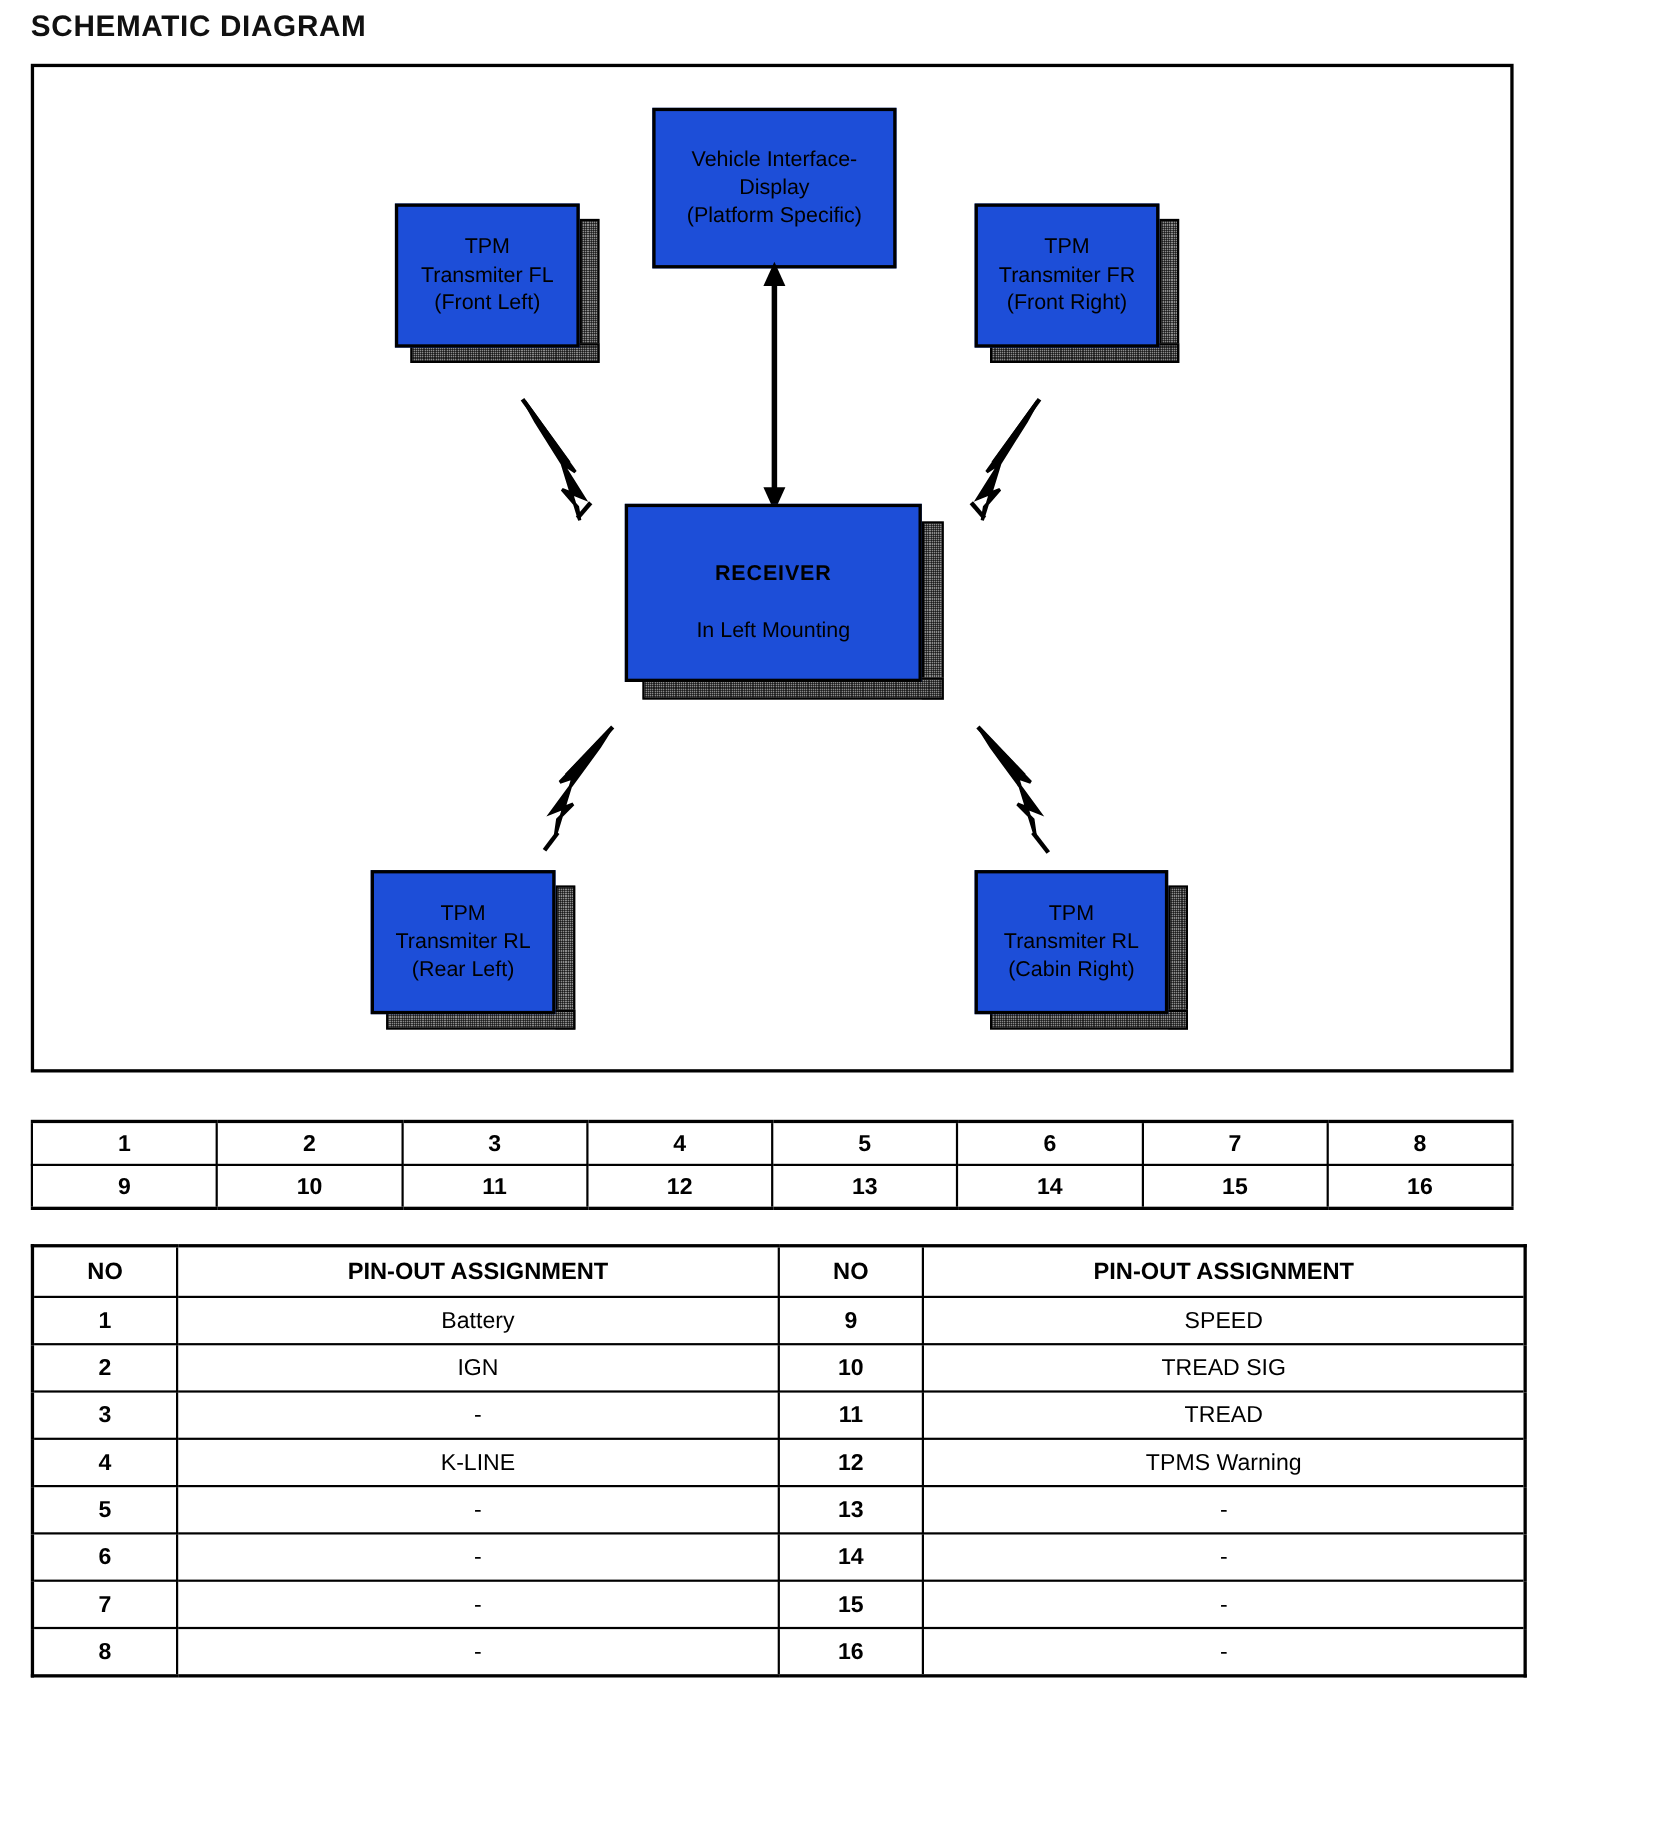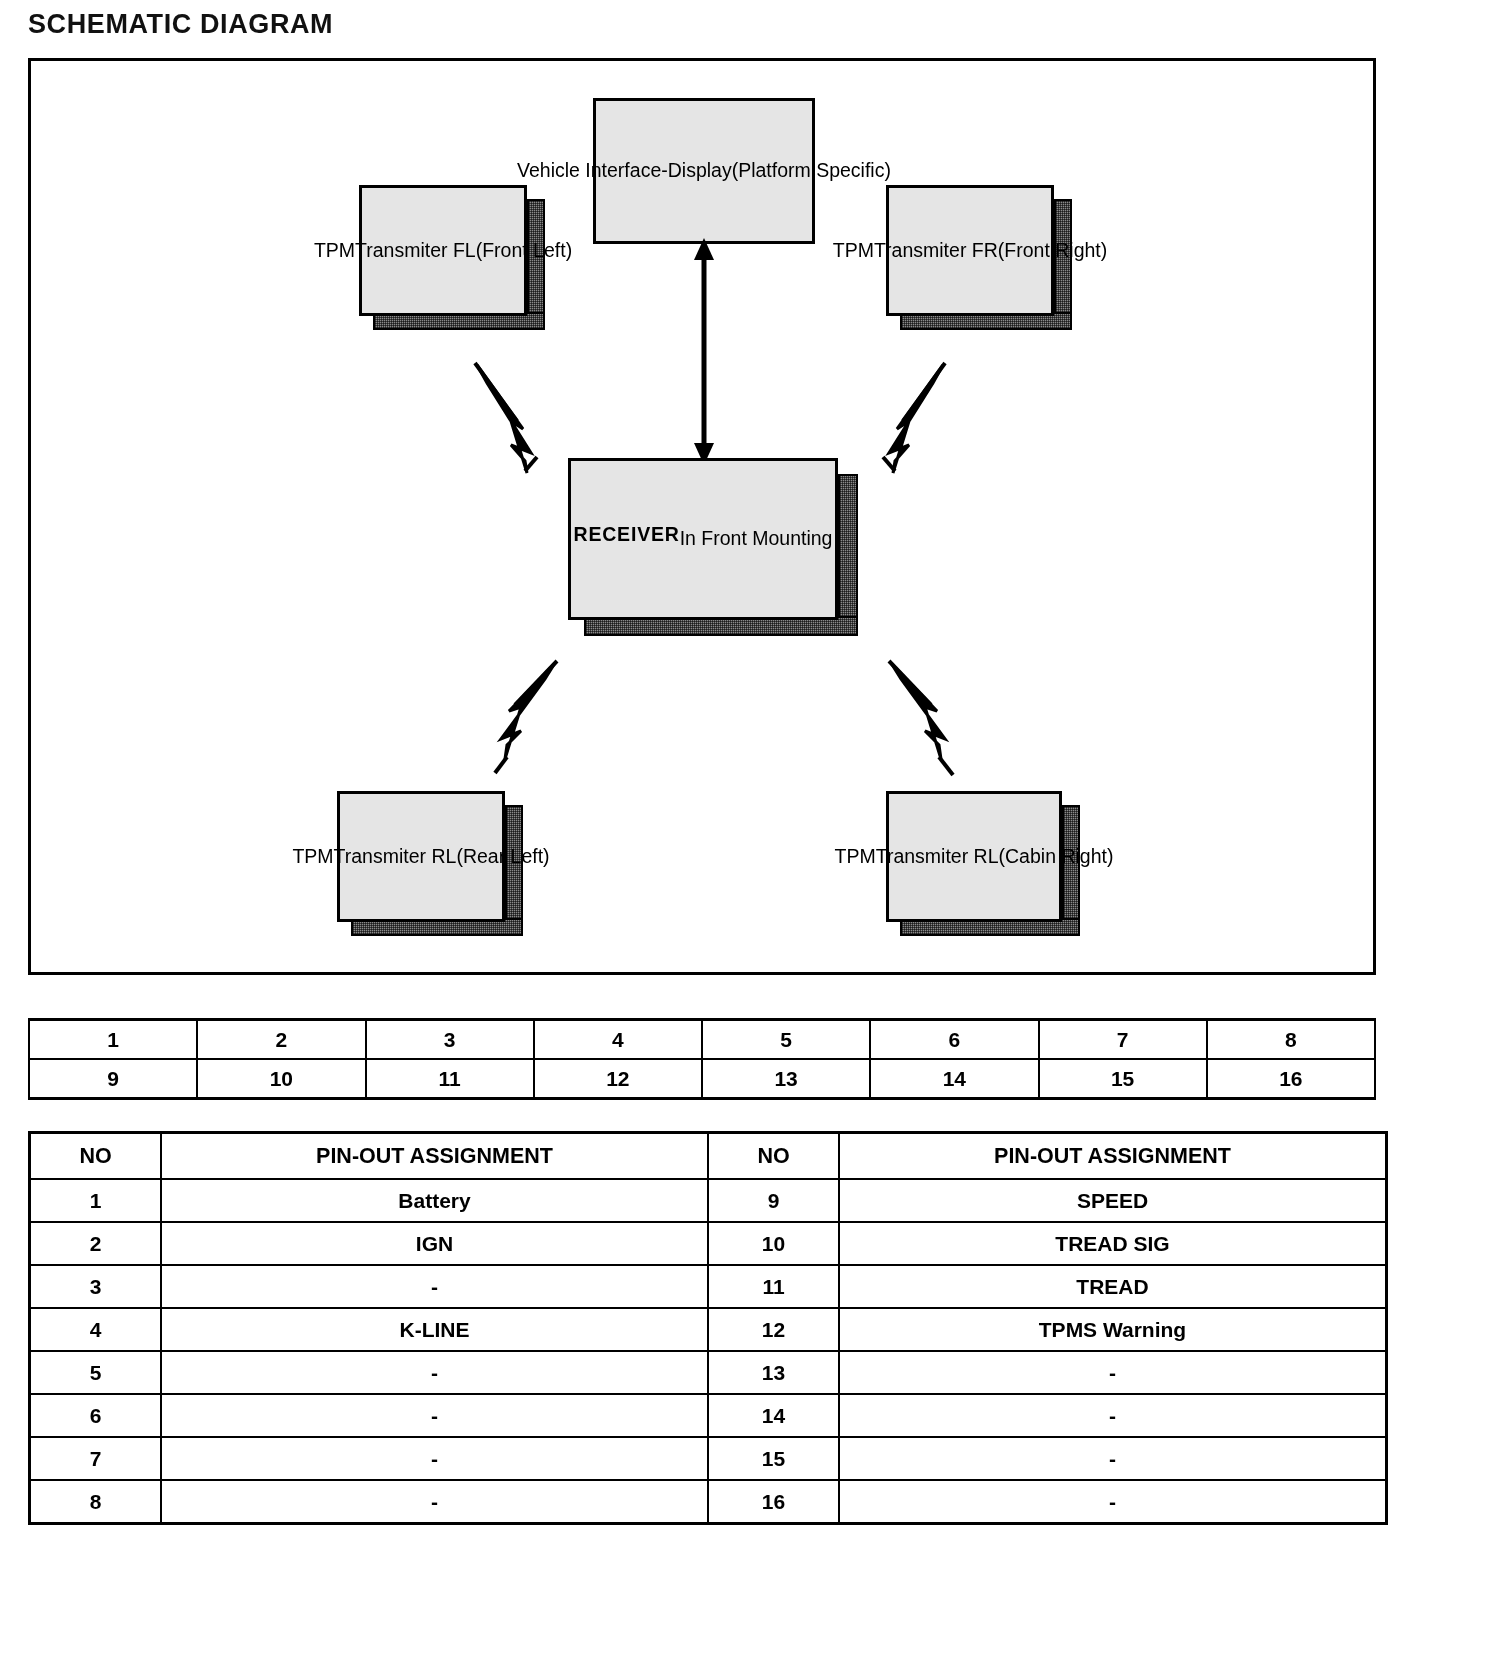--- a/index.html
+++ b/index.html
@@ -20,22 +20,22 @@
 
   
   .frame{
     position:absolute;left:28px;top:58px;width:1348px;height:917px;
     border:3px solid #000;background:#fff;box-sizing:border-box;
   }
 
   
   .box{
     position:absolute;box-sizing:border-box;
-    background:#e5e5e5;border:3px solid #000;
-    display:flex;flex-direction:row;align-items:center;justify-content:center;
+    background:#1d4ed8;border:3px solid #000;
+    display:flex;flex-direction:column;align-items:center;justify-content:center;
     text-align:center;line-height:1.30;font-size:19.5px;
   }
   .box .ln{display:block;white-space:nowrap;}
 
   
   .shadow3d{position:absolute;pointer-events:none;}
   .shadow3d .sr,.shadow3d .sb{
     position:absolute;
     background-color:#8a8a8a;
     background-image:
@@ -65,21 +65,21 @@
   .pingrid .outer-b{border-bottom-width:3px;}
 
   
   .pinout{
     position:absolute;left:28px;top:1131px;width:1348px;
     border-collapse:collapse;table-layout:fixed;
   }
   .pinout td,.pinout th{
     border:2px solid #000;
     height:41px;text-align:center;vertical-align:middle;
-    font-size:21px;font-weight:bold;padding:0;
+    font-size:21px;font-weight:normal;padding:0;
   }
   .pinout thead th{font-weight:bold;font-size:21.5px;height:44px;}
   .pinout .c-no{width:129px;font-weight:bold;}
   .pinout .c-as{width:545px;}
   .pinout tr:first-child th{border-top-width:3px;}
   .pinout tr:last-child td{border-bottom-width:3px;}
   .pinout td:first-child,.pinout th:first-child{border-left-width:3px;}
   .pinout td:last-child,.pinout th:last-child{border-right-width:3px;}
   .dash{font-weight:bold;}
 </style>
@@ -123,21 +123,21 @@
       <span class="ln">Transmiter FR</span>
       <span class="ln">(Front Right)</span>
     </div>
 
     <div class="shadow3d" style="left:537px;top:397px;width:290px;height:178px;">
       <div class="sr" style="right:0;top:16px;width:20px;height:162px;"></div>
       <div class="sb" style="left:16px;bottom:0;width:274px;height:20px;"></div>
     </div>
     <div class="box" style="left:537px;top:397px;width:270px;height:162px;justify-content:center;">
       <span class="ln" style="font-weight:bold;letter-spacing:0.8px;margin-bottom:26px;margin-top:17px;">RECEIVER</span>
-      <span class="ln">In Front Mounting</span>
+      <span class="ln">In Left Mounting</span>
     </div>
 
     <div class="shadow3d" style="left:306px;top:730px;width:186px;height:145px;">
       <div class="sr" style="right:0;top:14px;width:18px;height:131px;"></div>
       <div class="sb" style="left:14px;bottom:0;width:172px;height:18px;"></div>
     </div>
     <div class="box" style="left:306px;top:730px;width:168px;height:131px;">
       <span class="ln">TPM</span>
       <span class="ln">Transmiter RL</span>
       <span class="ln">(Rear Left)</span>

